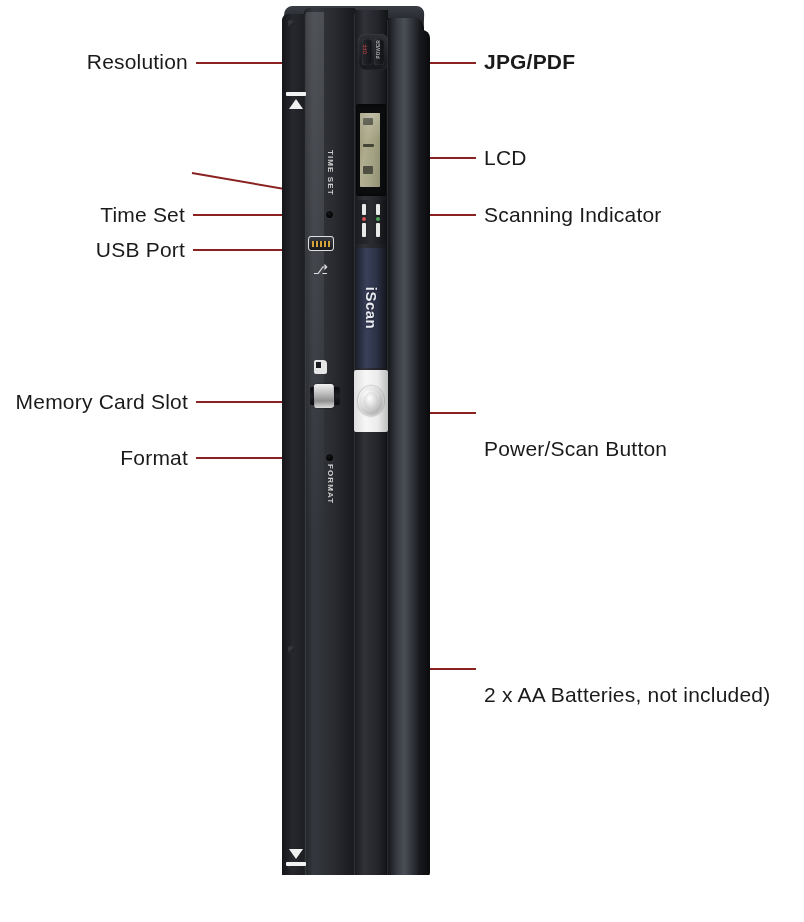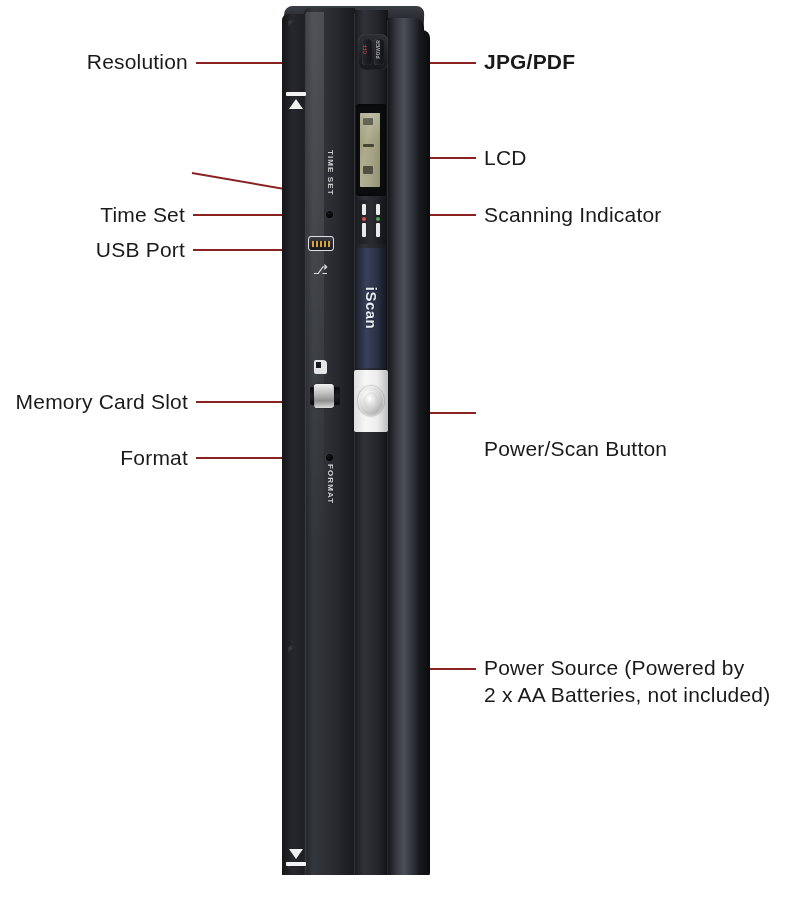--- a/index.html
+++ b/index.html
@@ -398,21 +398,20 @@
   <div class="label right" style="left:484px; top:201px;text-align:center;">Scanning Indicator</div>
 
   <div class="label left" style="left:0px; top:236px; width:185px;">USB Port</div>
 
   <div class="label left" style="left:0px; top:388px; width:188px;">Memory Card Slot</div>
 
   <div class="label right" style="left:484px; top:399px;margin-top:36px;">Power/Scan Button</div>
 
   <div class="label left" style="left:0px; top:444px; width:188px;">Format</div>
 
-  <div class="label right" style="left:484px; top:654px;">Power Source (Powered by</div>
   <div class="label right" style="left:484px; top:681px;">2 x AA Batteries, not included)</div>
 
   <div id="device">
 
     <div class="top-cap"></div>
 
     <div class="face-left"></div>
     <div class="face-main"></div>
     <div class="face-ctrl"></div>
     <div class="face-right"></div>

